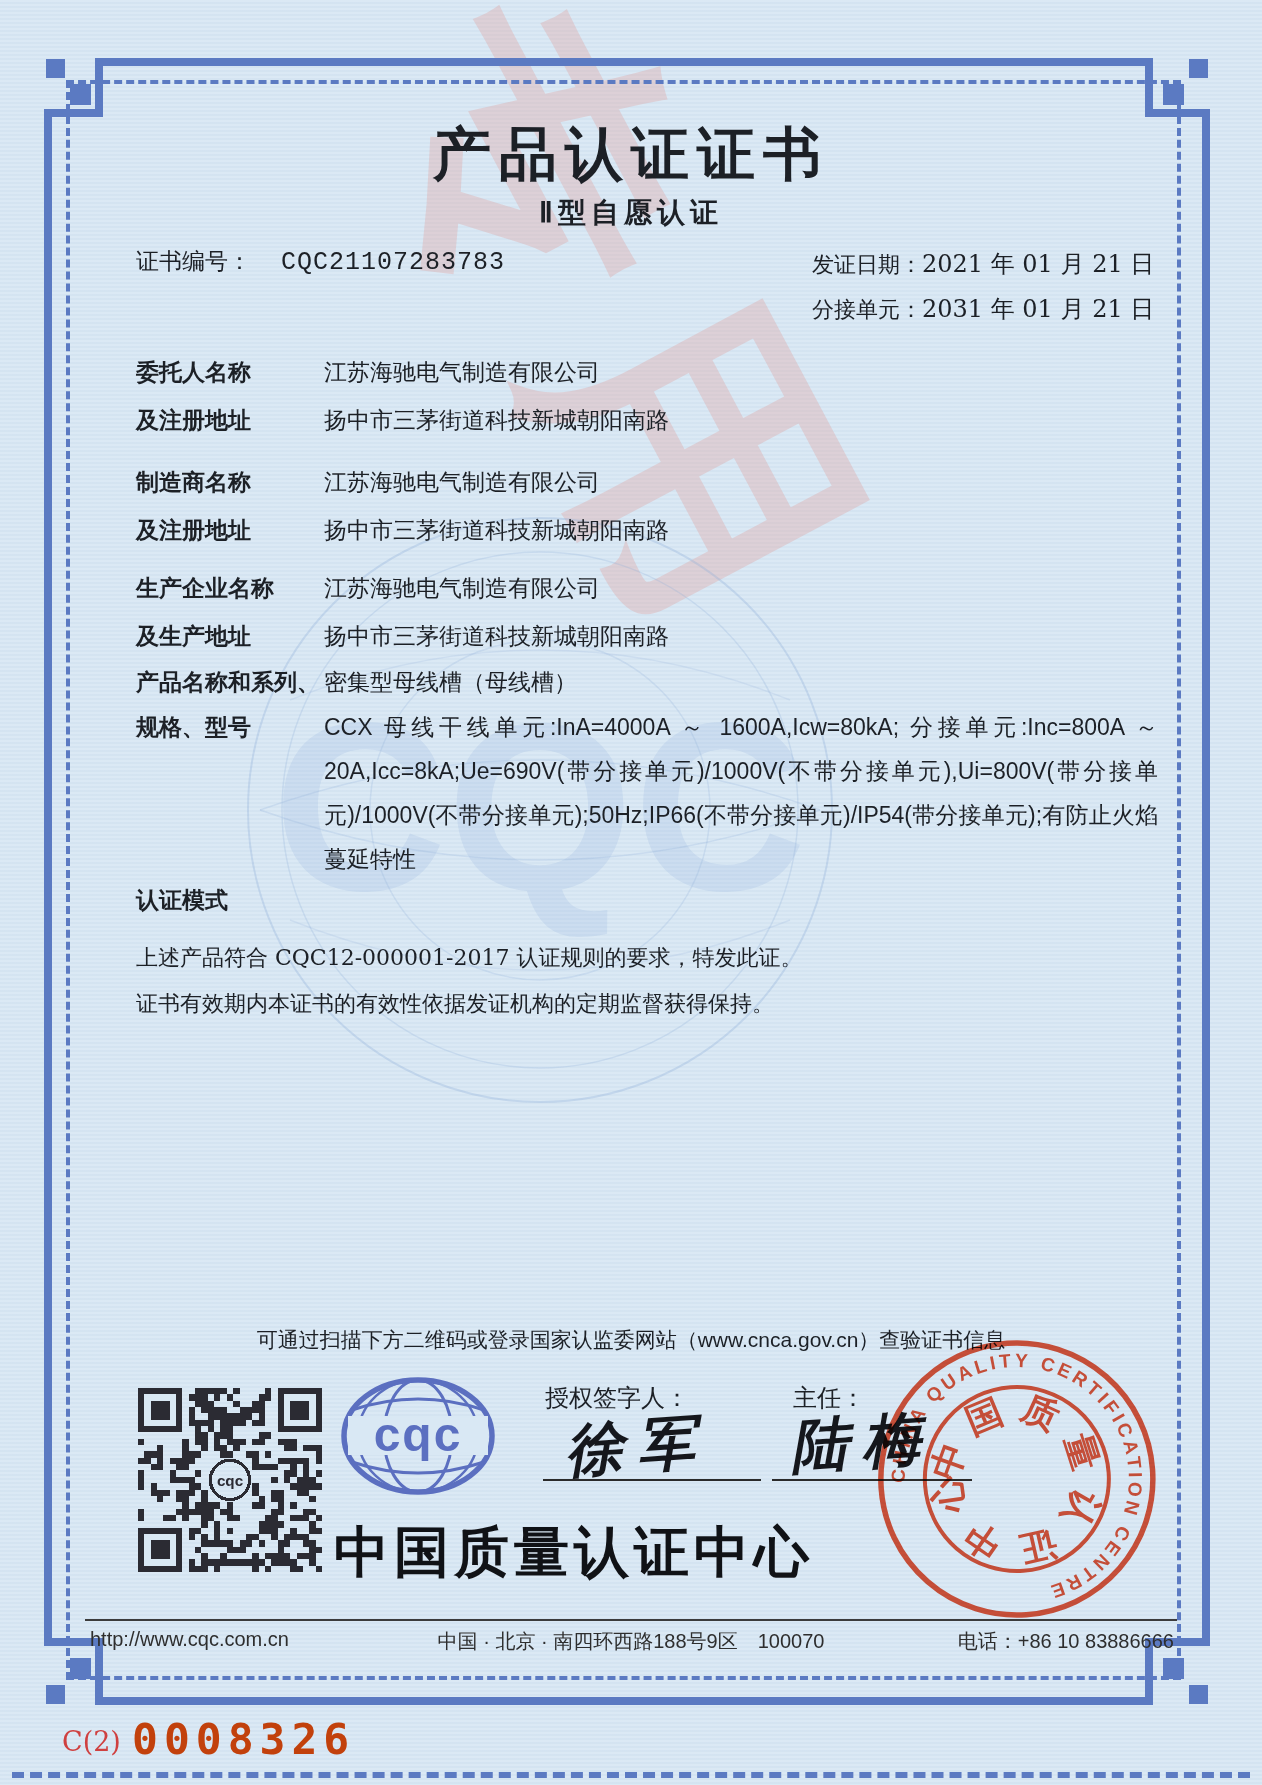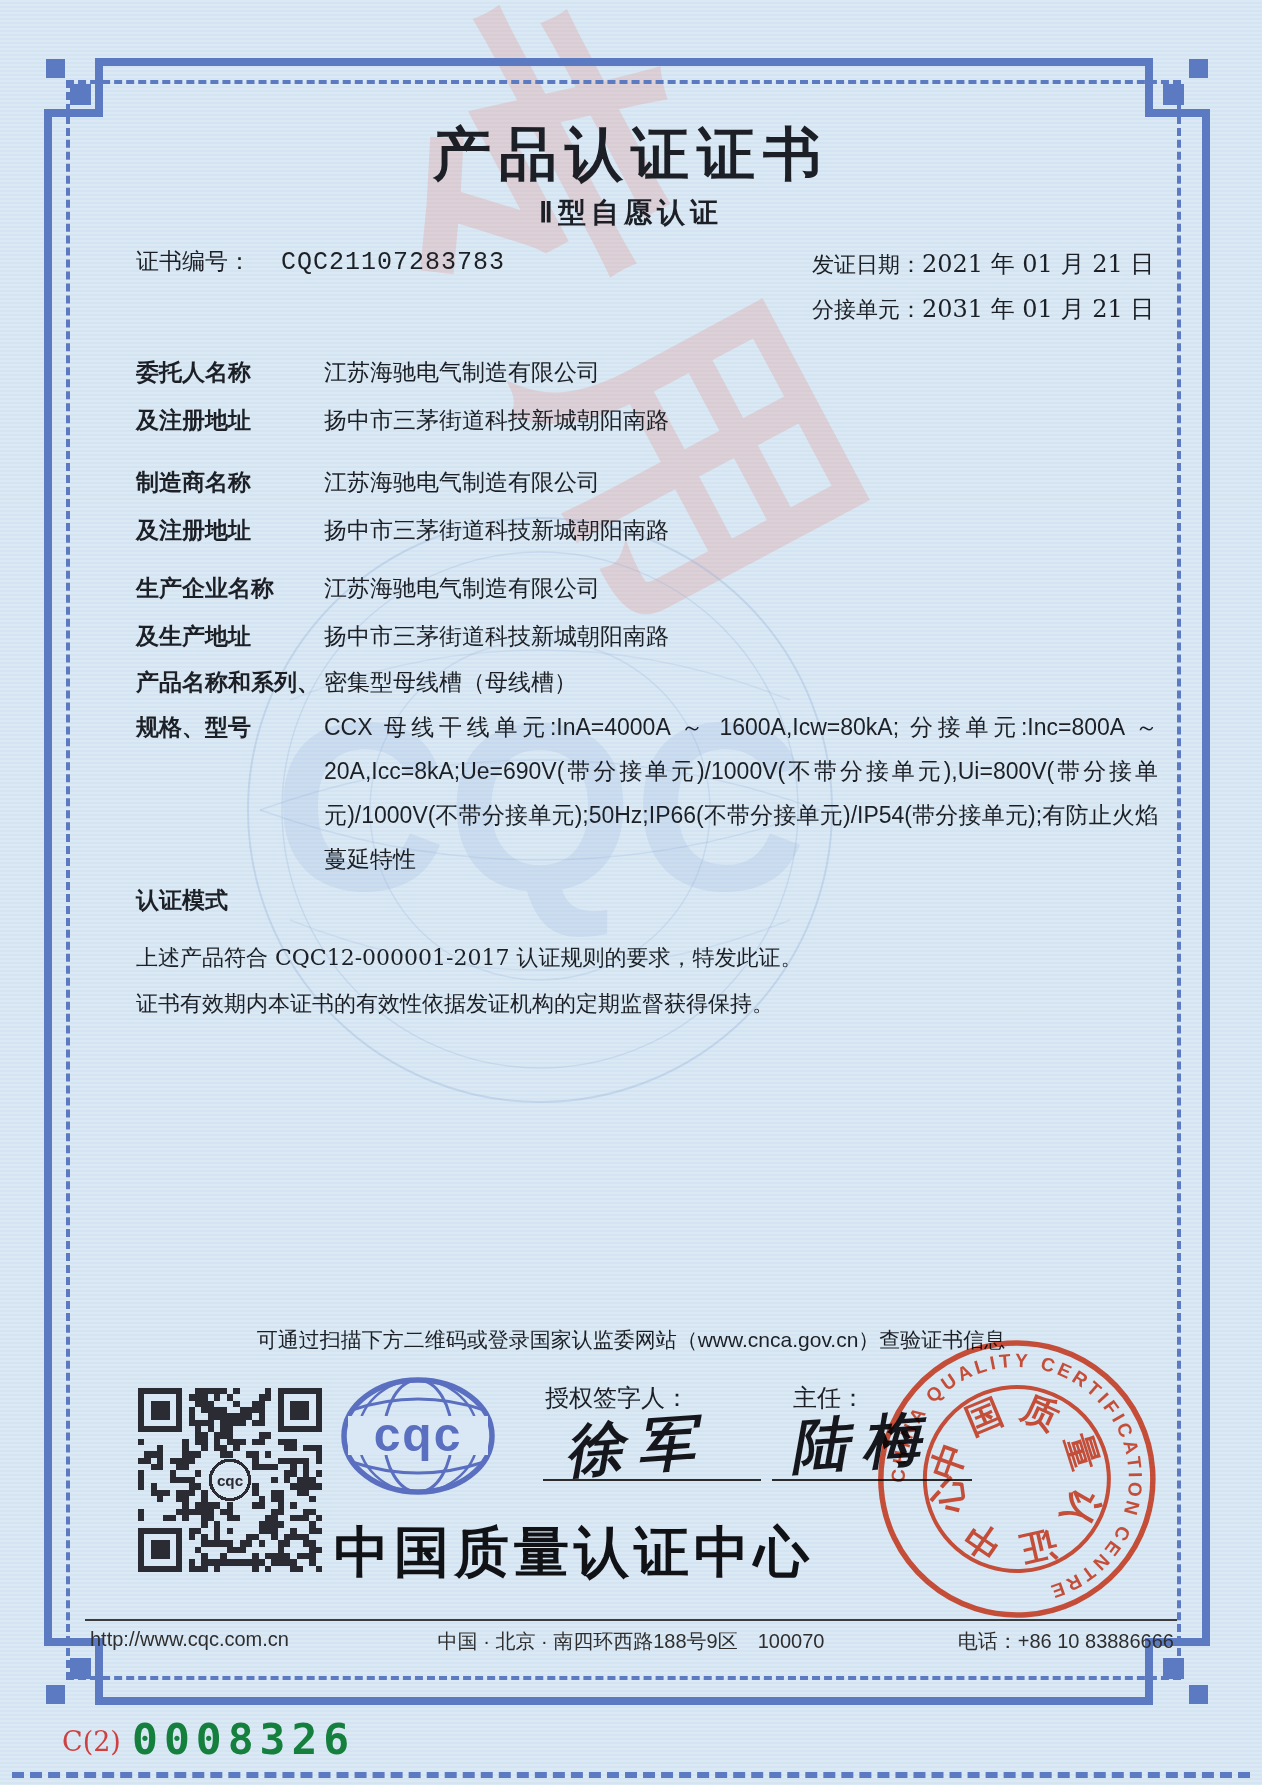--- a/index.html
+++ b/index.html
@@ -49,21 +49,21 @@
   .stamp{position:absolute;left:872px;top:1334px;z-index:4;mix-blend-mode:multiply;
         opacity:.93;transform:rotate(-4deg);}
   
   .footer-line{position:absolute;left:85px;top:1619px;width:1092px;height:2px;background:#3c3c3c;z-index:3;}
   .footer-web{position:absolute;left:90px;top:1628px;font-size:20px;color:#2e2e2e;z-index:3;}
   .footer-addr{position:absolute;left:0;right:0;top:1628px;text-align:center;font-size:20px;color:#2e2e2e;z-index:3;}
   .footer-phone{position:absolute;right:88px;top:1628px;font-size:20px;color:#2e2e2e;z-index:3;}
   .serial-prefix{position:absolute;left:62px;top:1726px;font-family:"DejaVu Serif","Liberation Serif",serif;
         font-size:27px;color:#cf4040;z-index:3;}
   .serial-num{position:absolute;left:132px;top:1714px;font-family:"DejaVu Sans Mono","Liberation Mono",monospace;
-        font-weight:700;font-size:43px;letter-spacing:6px;color:#15803d;z-index:3;}
+        font-weight:700;font-size:43px;letter-spacing:6px;color:#c2410c;z-index:3;}
 </style>
 </head>
 <body>
 
 <div class="page">
 
   <div class="wm-pink">专用</div>
   <div class="wm-center">
     <svg width="700" height="600" viewBox="0 0 700 600">
       <circle cx="350" cy="300" r="292" fill="none" stroke="rgba(140,172,216,.35)" stroke-width="2"></circle>

